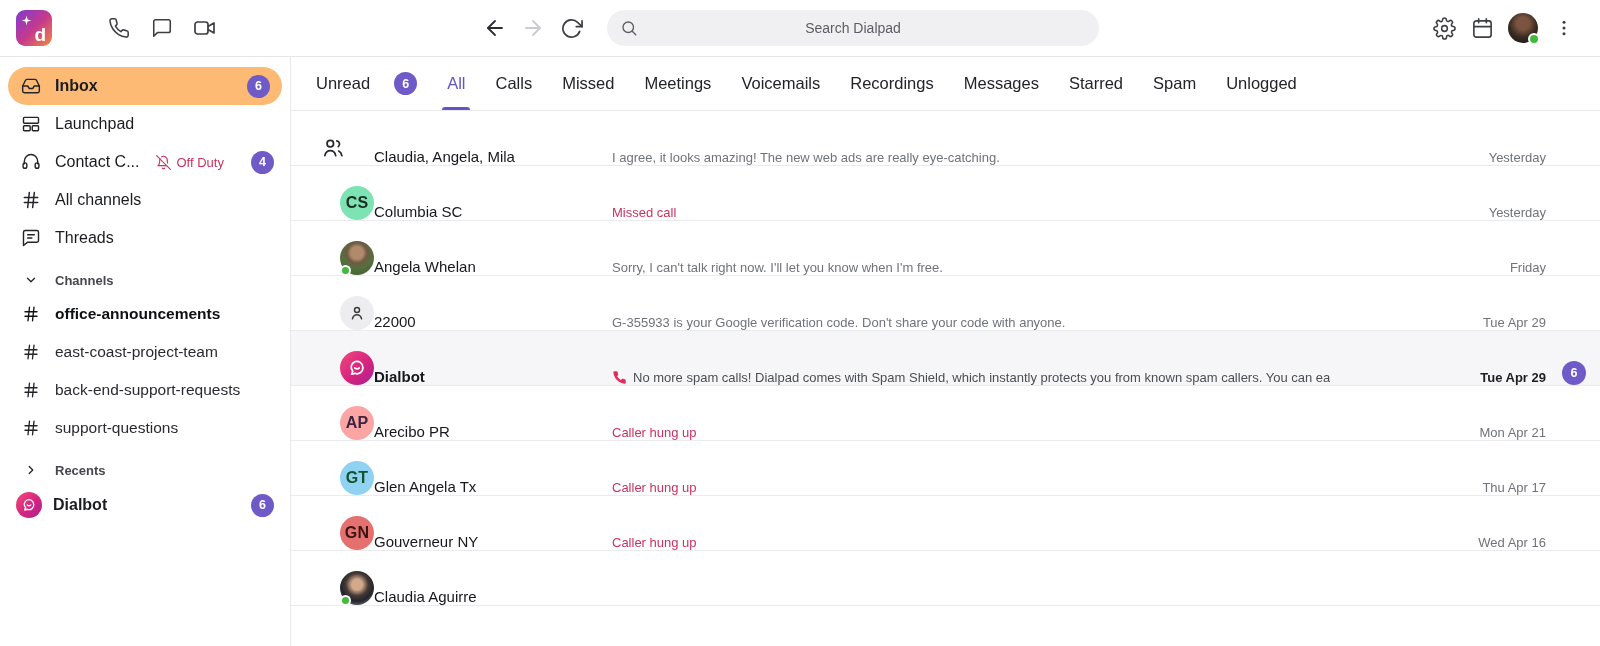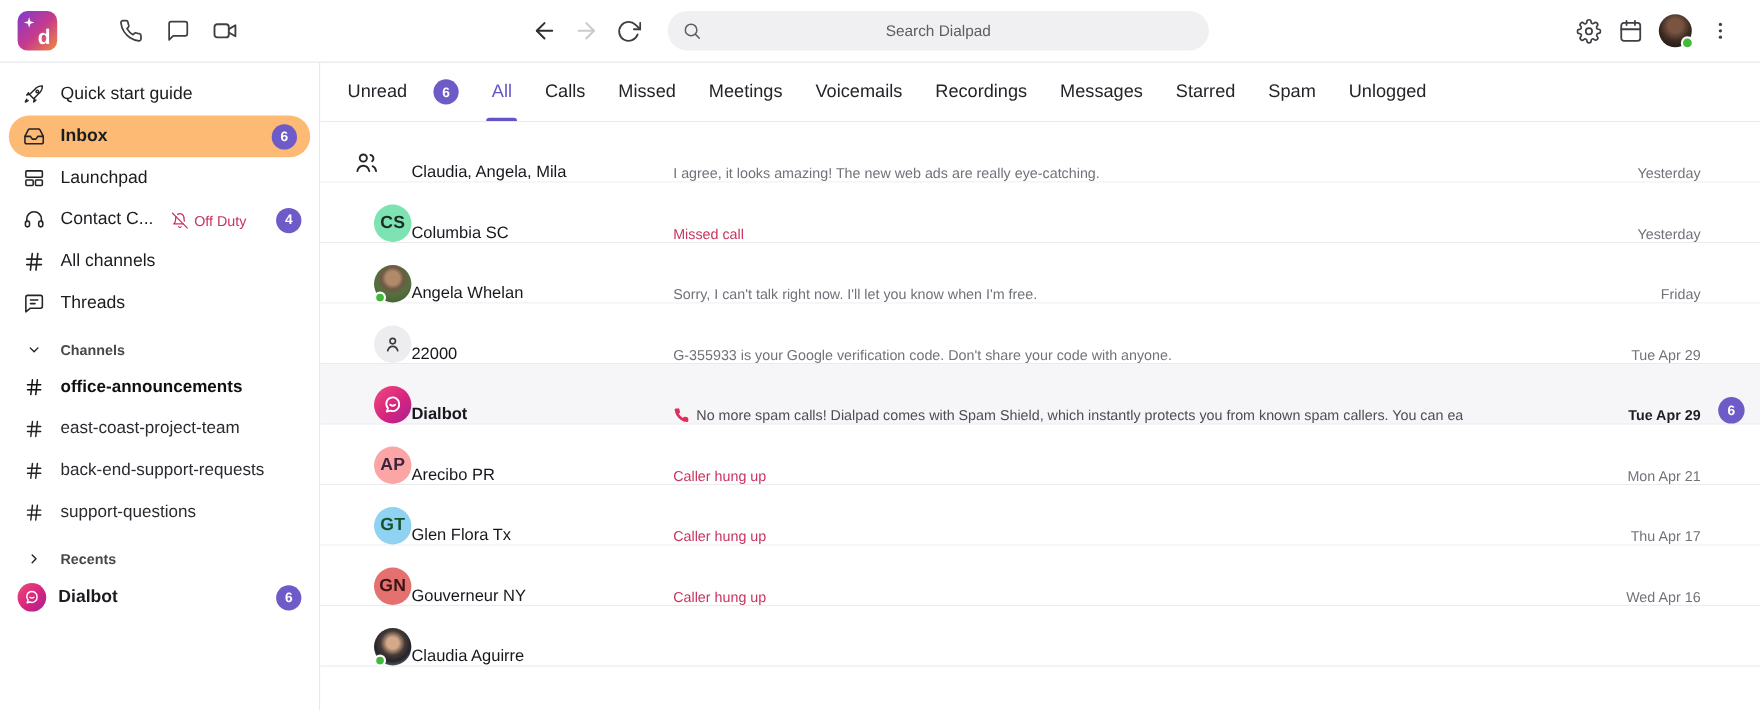--- a/index.html
+++ b/index.html
@@ -193,32 +193,20 @@
           <circle cx="12" cy="19" r="1.8"></circle>
         </svg>
     </button>
   </div>
 </header>
 
 <div class="body">
 
   <aside class="sidebar">
 
-    <div class="s-item">
-      <span class="s-icon">
-        <svg width="20" height="20" viewBox="0 0 24 24" fill="none" stroke="currentColor" stroke-width="1.6" stroke-linecap="round" stroke-linejoin="round">
-            <path d="M14.5 4.5c3-2.2 6.5-2 6.5-2s.2 3.5-2 6.5l-7.5 7.5-4.5-4.5z"></path>
-            <circle cx="15.5" cy="8.5" r="1.4"></circle>
-            <path d="M7.5 11.5l-3.5 1 2-2.5"></path>
-            <path d="M12.5 16.5l-1 3.5 2.5-2"></path>
-            <path d="M5.5 18.5c-1.2 1.2-3 1.5-3 1.5s.3-1.8 1.5-3"></path>
-          </svg>
-      </span>
-      <span class="s-label">Quick start guide</span>
-    </div>
 
     <div class="s-item s-item--active">
       <span class="s-icon">
         <svg width="20" height="20" viewBox="0 0 24 24" fill="none" stroke="currentColor" stroke-width="1.7" stroke-linecap="round" stroke-linejoin="round">
             <path d="M5.45 5.11L2 12v6a2 2 0 0 0 2 2h16a2 2 0 0 0 2-2v-6l-3.45-6.89A2 2 0 0 0 16.76 4H7.24a2 2 0 0 0-1.79 1.11z"></path>
             <polyline points="2 12 8 12 10 15 14 15 16 12 22 12"></polyline>
           </svg>
       </span>
       <span class="s-label">Inbox</span>
       <span class="badge s-badge">6</span>
@@ -554,21 +542,21 @@
         </div>
 
         <div class="row">
           <div class="row-avatar">
 
             <span class="av-circle" style="background: rgb(143, 210, 242); color: #14532d;">
               <span>GT</span>
             </span>
 
           </div>
-          <div class="row-name">Glen Flora Tx</div>
+          <div class="row-name">Glen Angela Tx</div>
           <div class="row-preview preview--missed">
 
             <span class="preview-text">Caller hung up</span>
           </div>
           <div class="row-time">Thu Apr 17</div>
           <div class="row-badge-slot">
             
           </div>
         </div>
 

